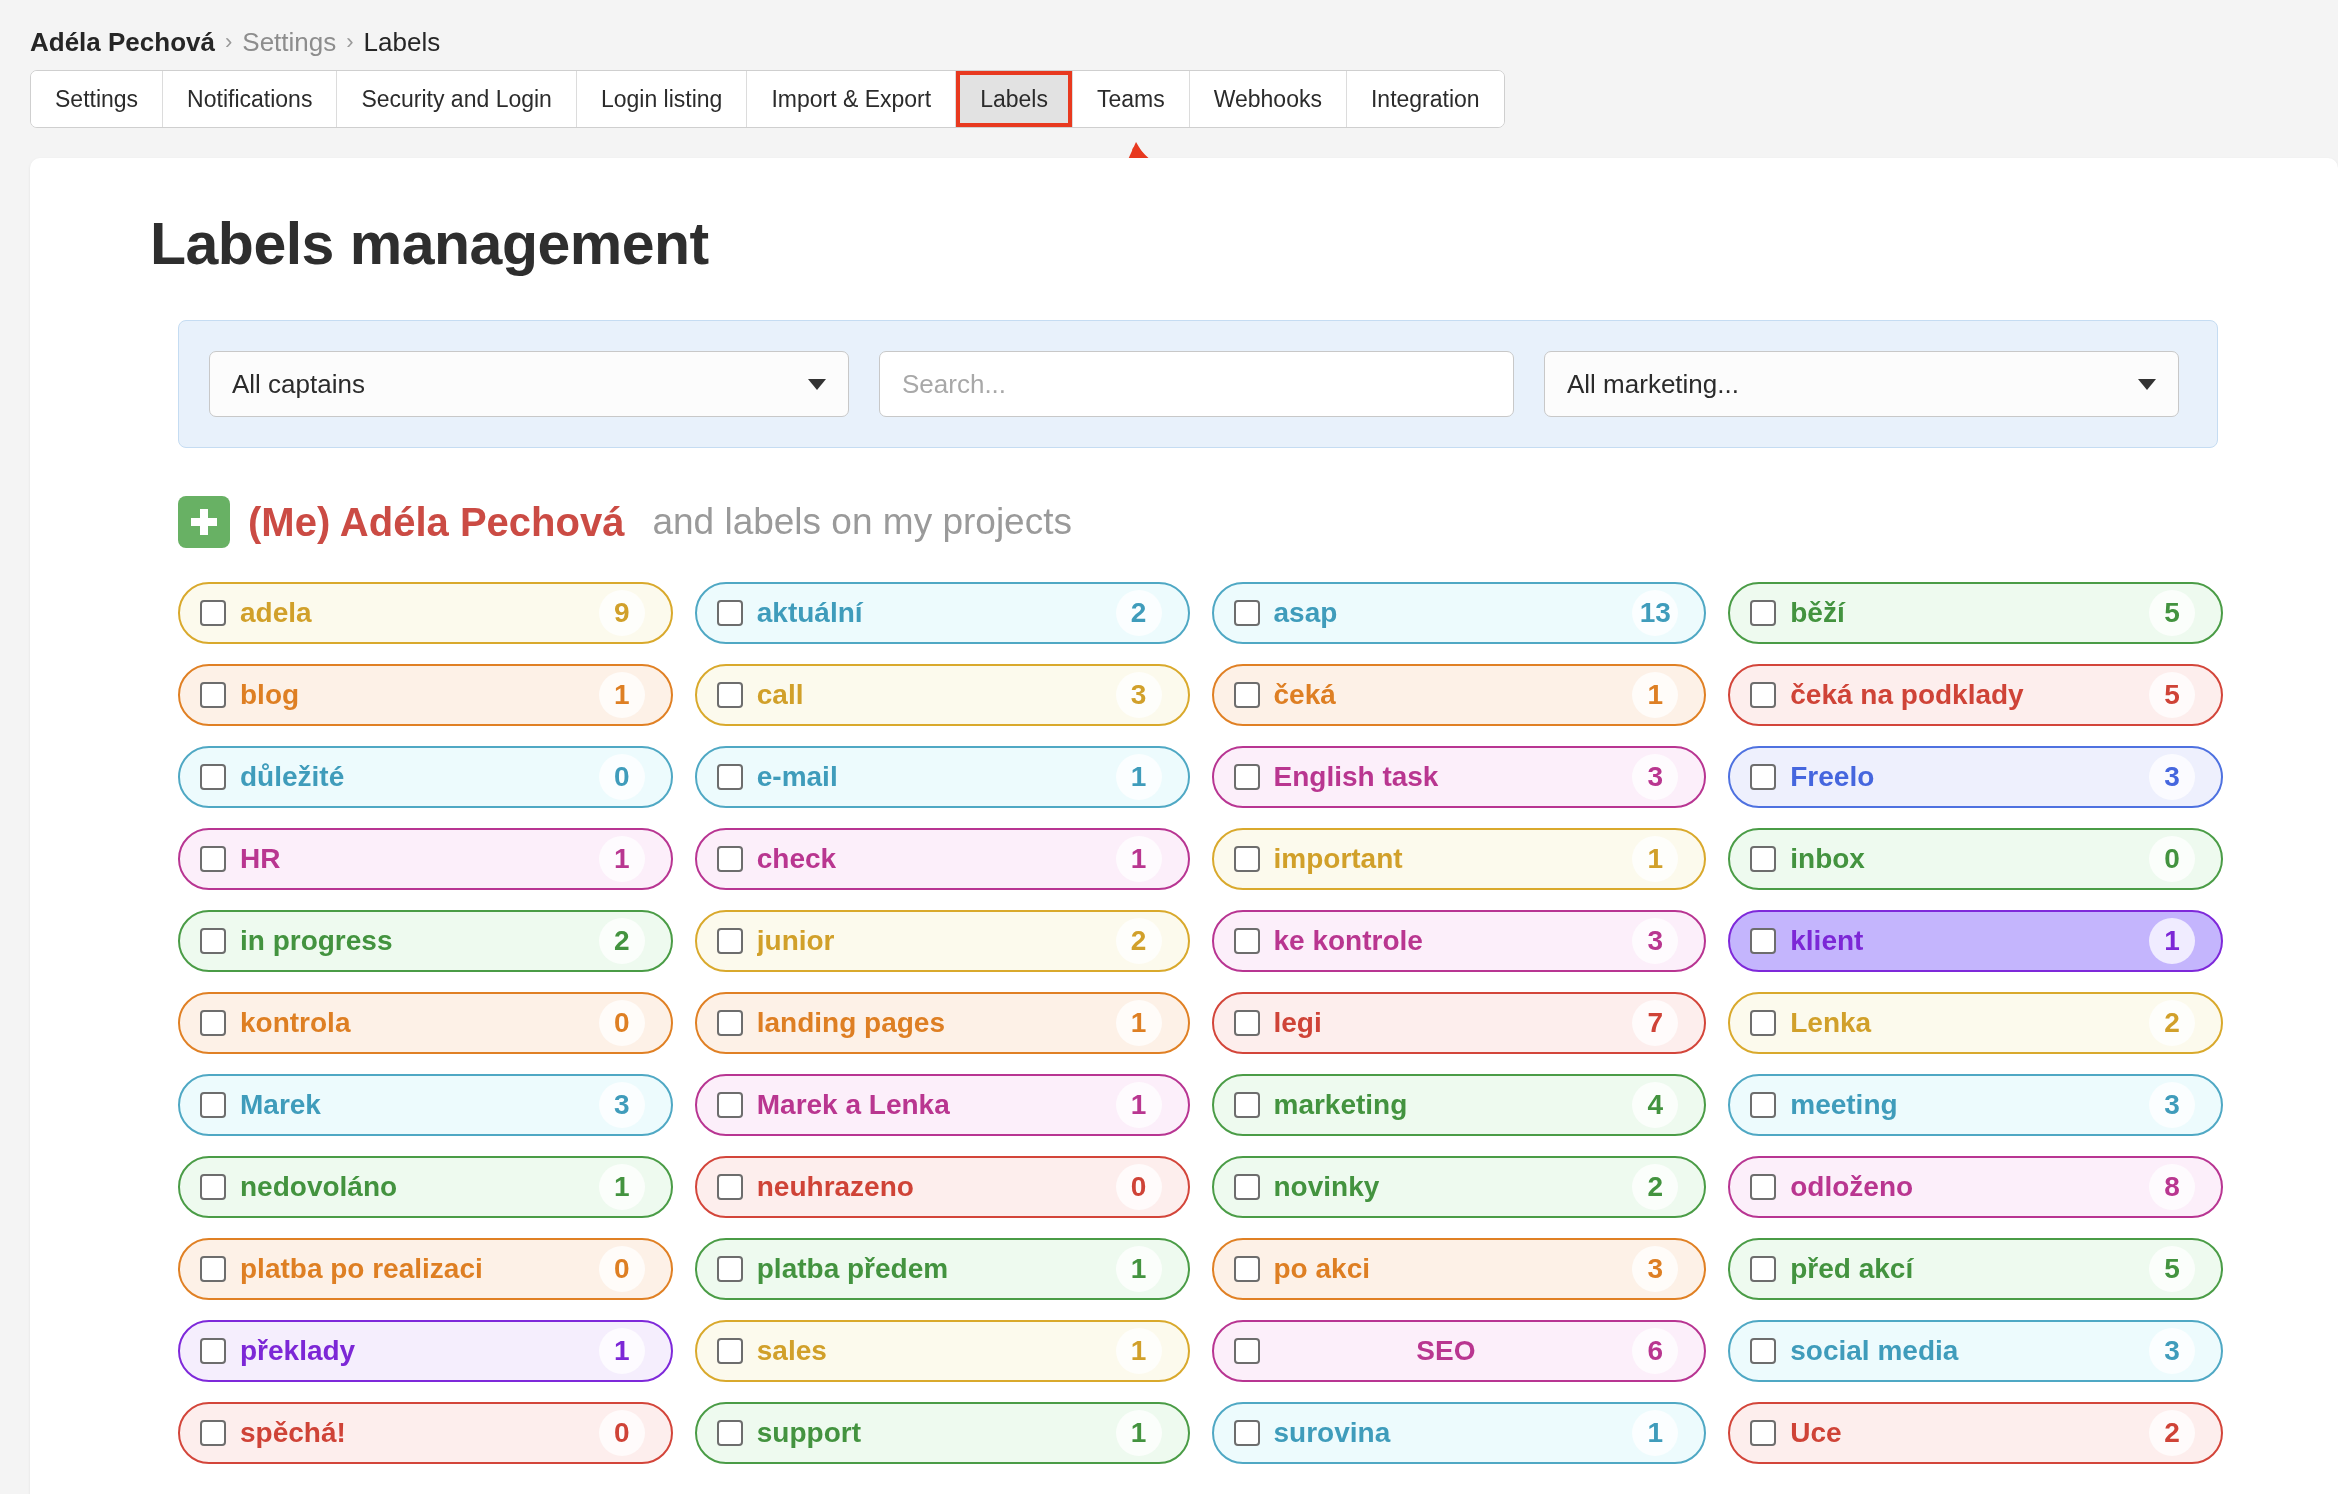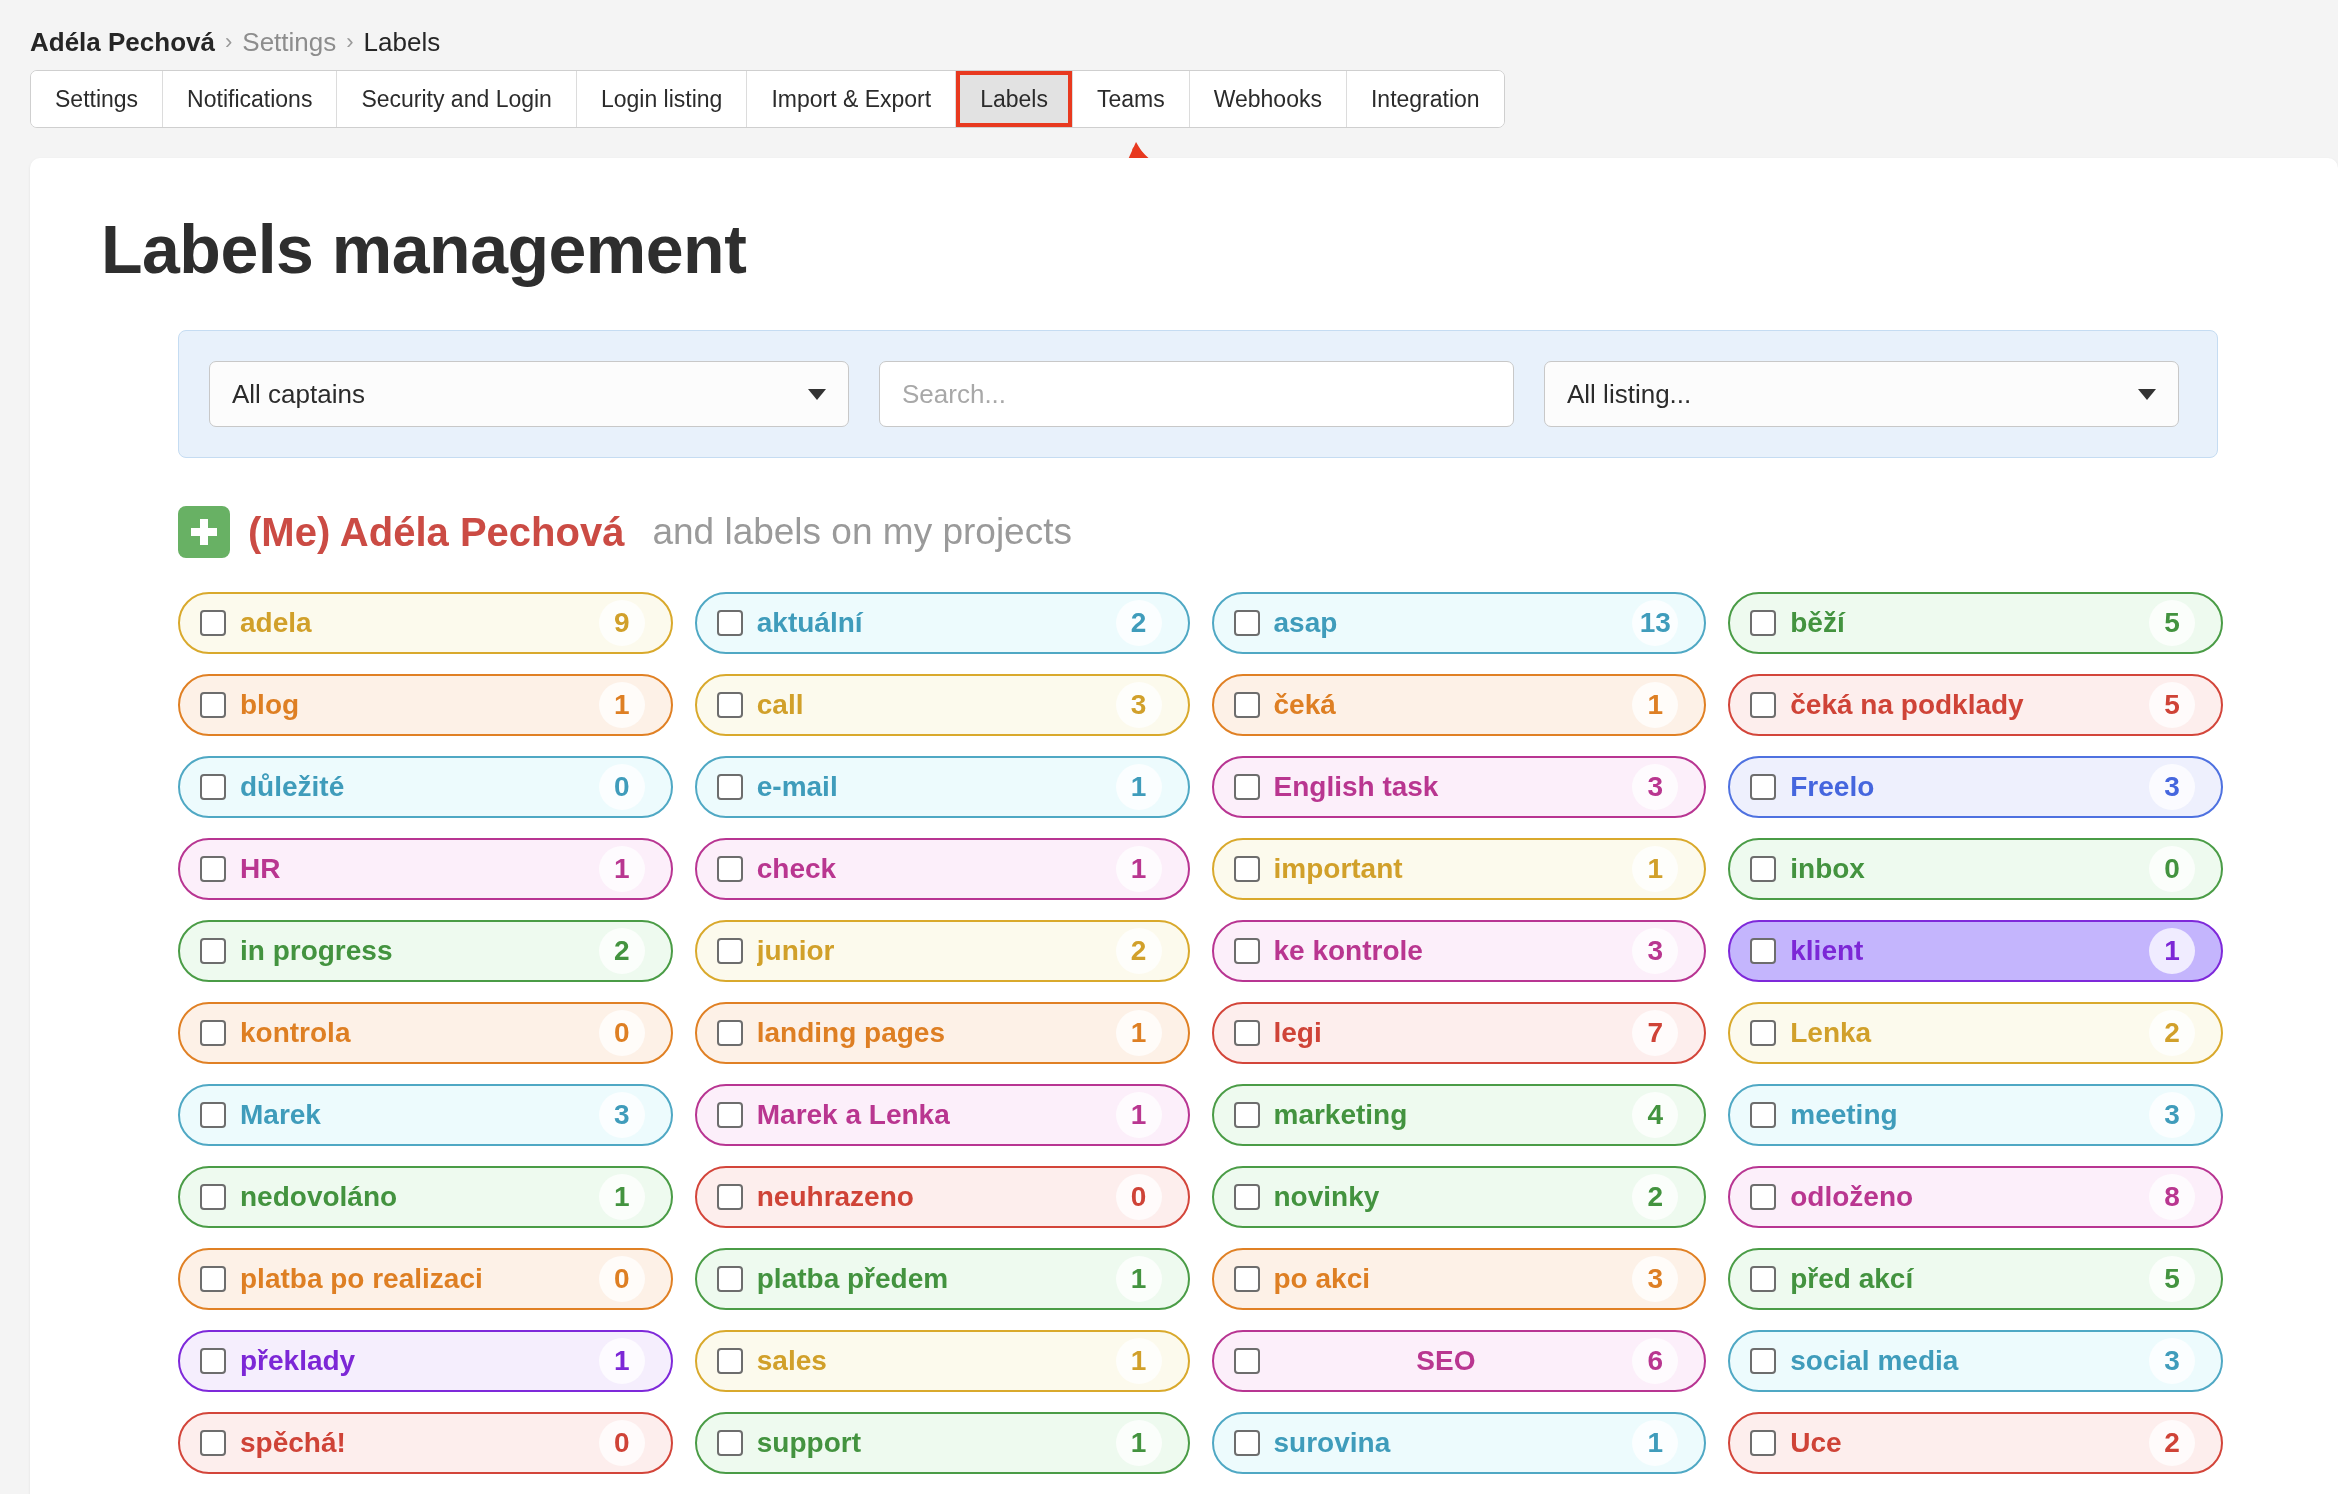--- a/index.html
+++ b/index.html
@@ -66,22 +66,22 @@
     left: 30px;
     top: 158px;
     width: 2308px;
     min-height: 1340px;
     background: #ffffff;
     border-radius: 10px 10px 0 0;
     box-shadow: 0 1px 3px rgba(0,0,0,.08);
   }
 
   .page-title {
-    margin: 52px 0 0 71px;
-    font-size: 68px;
+    margin: 52px 0 0 120px;
+    font-size: 59px;
     font-weight: bold;
     color: #2e2e2e;
     letter-spacing: -0.5px;
   }
 
   
   .filterbar {
     margin: 42px 0 0 148px;
     width: 2040px;
     height: 128px;
@@ -223,21 +223,21 @@
 
   <div class="page-title">Labels management</div>
 
   <div class="filterbar">
     <div class="fld select">
       <span>All captains</span>
       <span class="caret"></span>
     </div>
     <div class="fld search">Search...</div>
     <div class="fld select projects">
-      <span>All listing...</span>
+      <span>All marketing...</span>
       <span class="caret"></span>
     </div>
   </div>
 
   <div class="group-head">
     <div class="plus-btn">
       <span class="plus-glyph"></span>
     </div>
     <span class="group-name">(Me) Adéla Pechová</span>
     <span class="group-sub">and labels on my projects</span>

